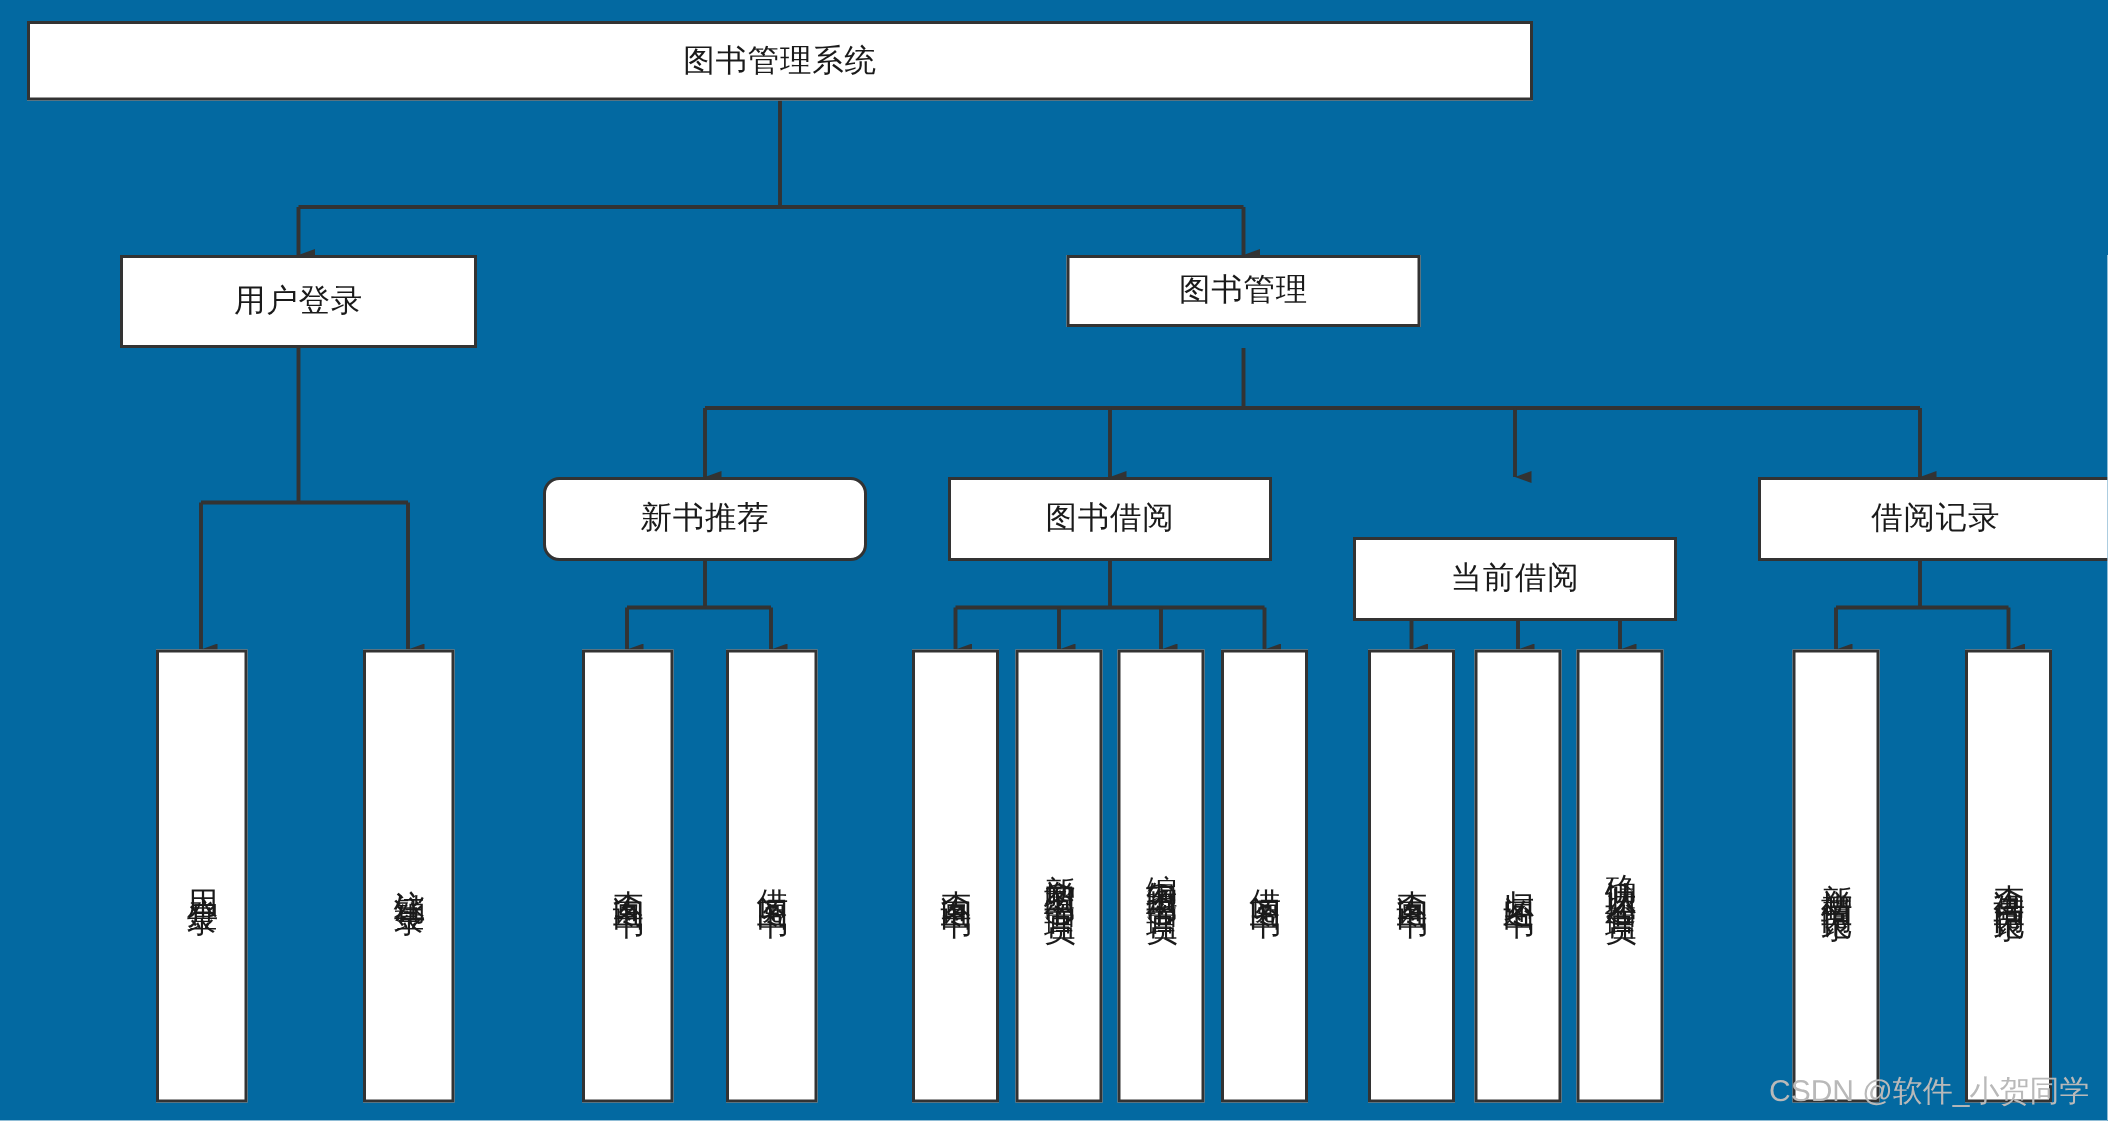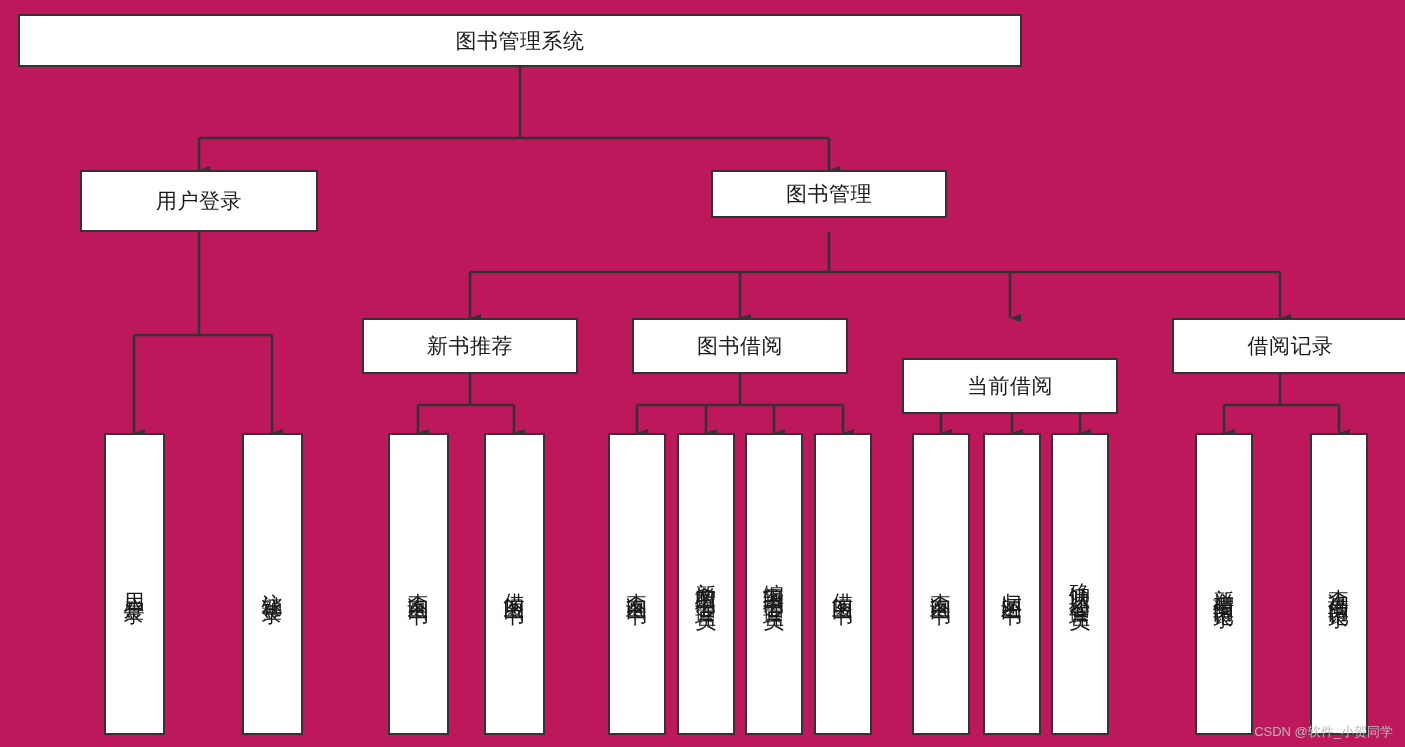--- a/index.html
+++ b/index.html
@@ -7,21 +7,21 @@
     padding: 0;
     background: #ffffff;
   }
   body {
     font-family: "Liberation Sans", "DejaVu Sans", sans-serif;
   }
   #canvas {
     position: relative;
     width: 1405px;
     height: 747px;
-    background: #be185d;
+    background: #0369a1;
     overflow: hidden;
   }
   #edges {
     position: absolute;
     left: 0;
     top: 0;
     width: 1405px;
     height: 747px;
     pointer-events: none;
   }
@@ -56,21 +56,21 @@
     text-orientation: upright;
     font-size: 21px;
     letter-spacing: 4px;
     line-height: 1;
     white-space: nowrap;
   }
   .watermark {
     position: absolute;
     right: 12px;
     bottom: 6px;
-    font-size: 13px;
+    font-size: 20px;
     color: #b9b9b9;
     white-space: nowrap;
     z-index: 5;
     font-family: "Liberation Sans", "DejaVu Sans", sans-serif;
   }
 </style>
 </head>
 <body>
 
 <div id="canvas">
@@ -122,21 +122,21 @@
     <span class="node-label">图书管理系统</span>
   </div>
 
   <div class="node horiz" id="node-l2-0" style="left: 80px; top: 170px; width: 238px; height: 62px;">
     <span class="node-label">用户登录</span>
   </div>
   <div class="node horiz" id="node-l2-1" style="left: 711px; top: 170px; width: 236px; height: 48px;">
     <span class="node-label">图书管理</span>
   </div>
 
-  <div class="node horiz" id="node-l3-0" style="left: 362px; top: 318px; width: 216px; height: 56px;">
+  <div class="node horiz" id="node-l3-0" style="left: 362px; top: 318px; width: 216px; height: 56px; border-radius: 11px;">
     <span class="node-label">新书推荐</span>
   </div>
   <div class="node horiz" id="node-l3-1" style="left: 632px; top: 318px; width: 216px; height: 56px;">
     <span class="node-label">图书借阅</span>
   </div>
   <div class="node horiz" id="node-l3-2" style="left: 902px; top: 318px; width: 216px; height: 56px; margin-top: 40px;">
     <span class="node-label">当前借阅</span>
   </div>
   <div class="node horiz" id="node-l3-3" style="left: 1172px; top: 318px; width: 237px; height: 56px;">
     <span class="node-label">借阅记录</span>

